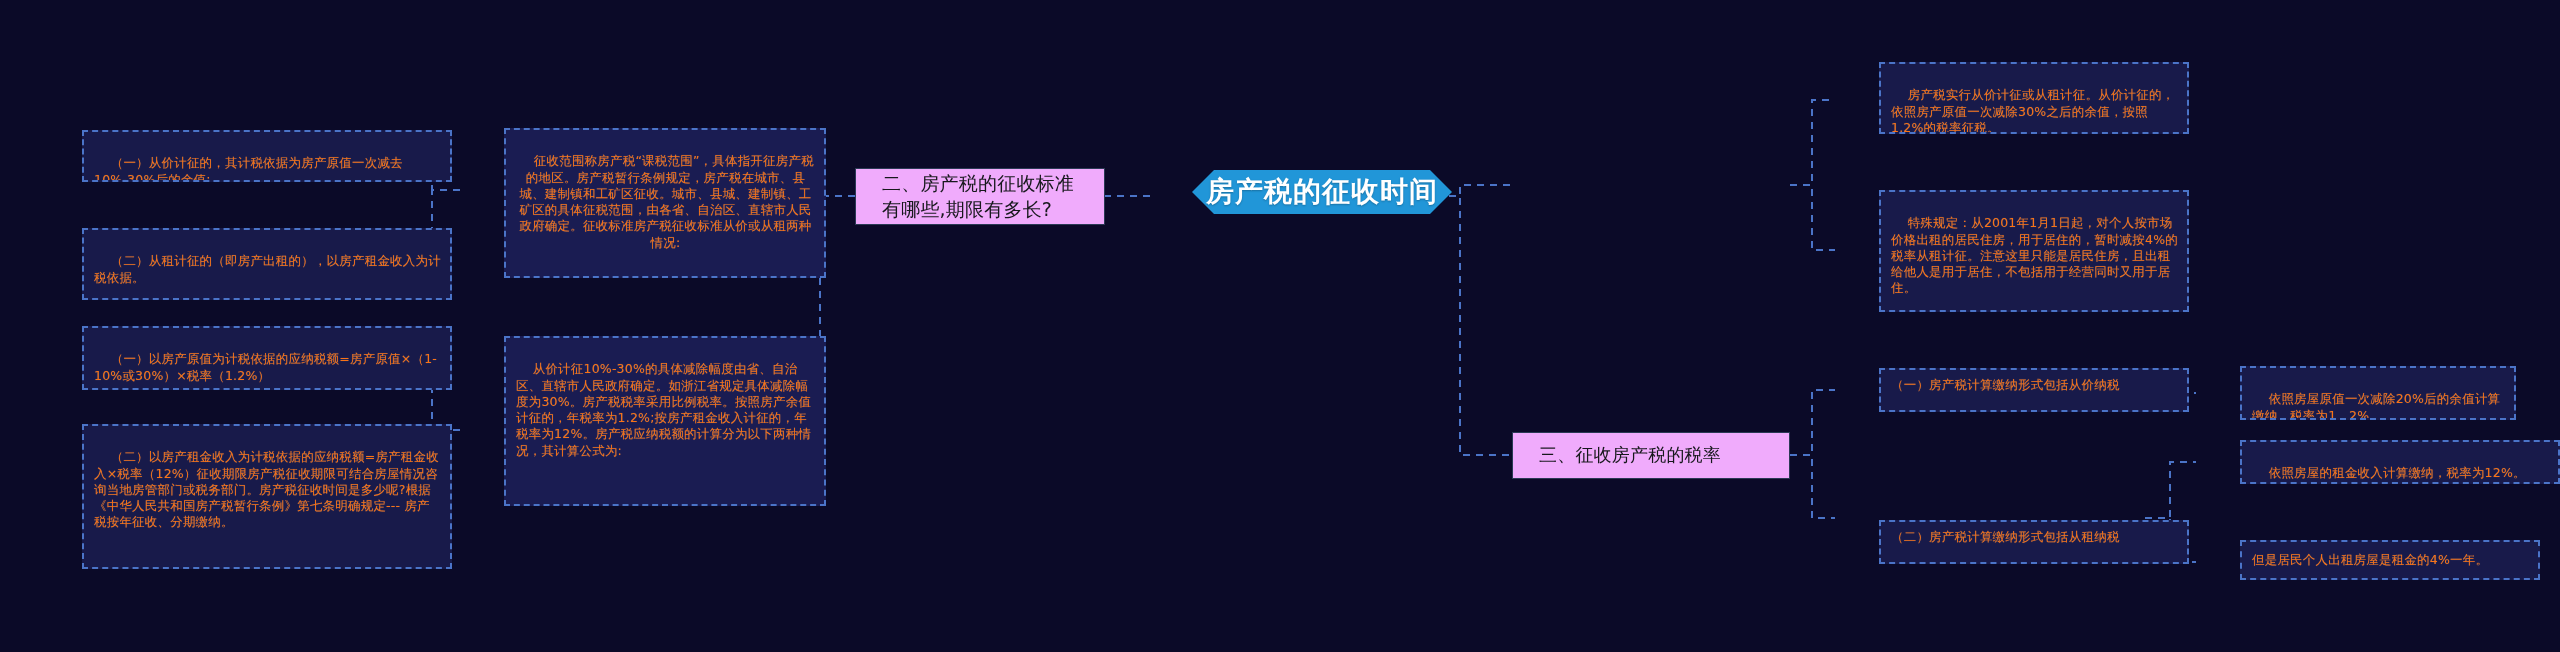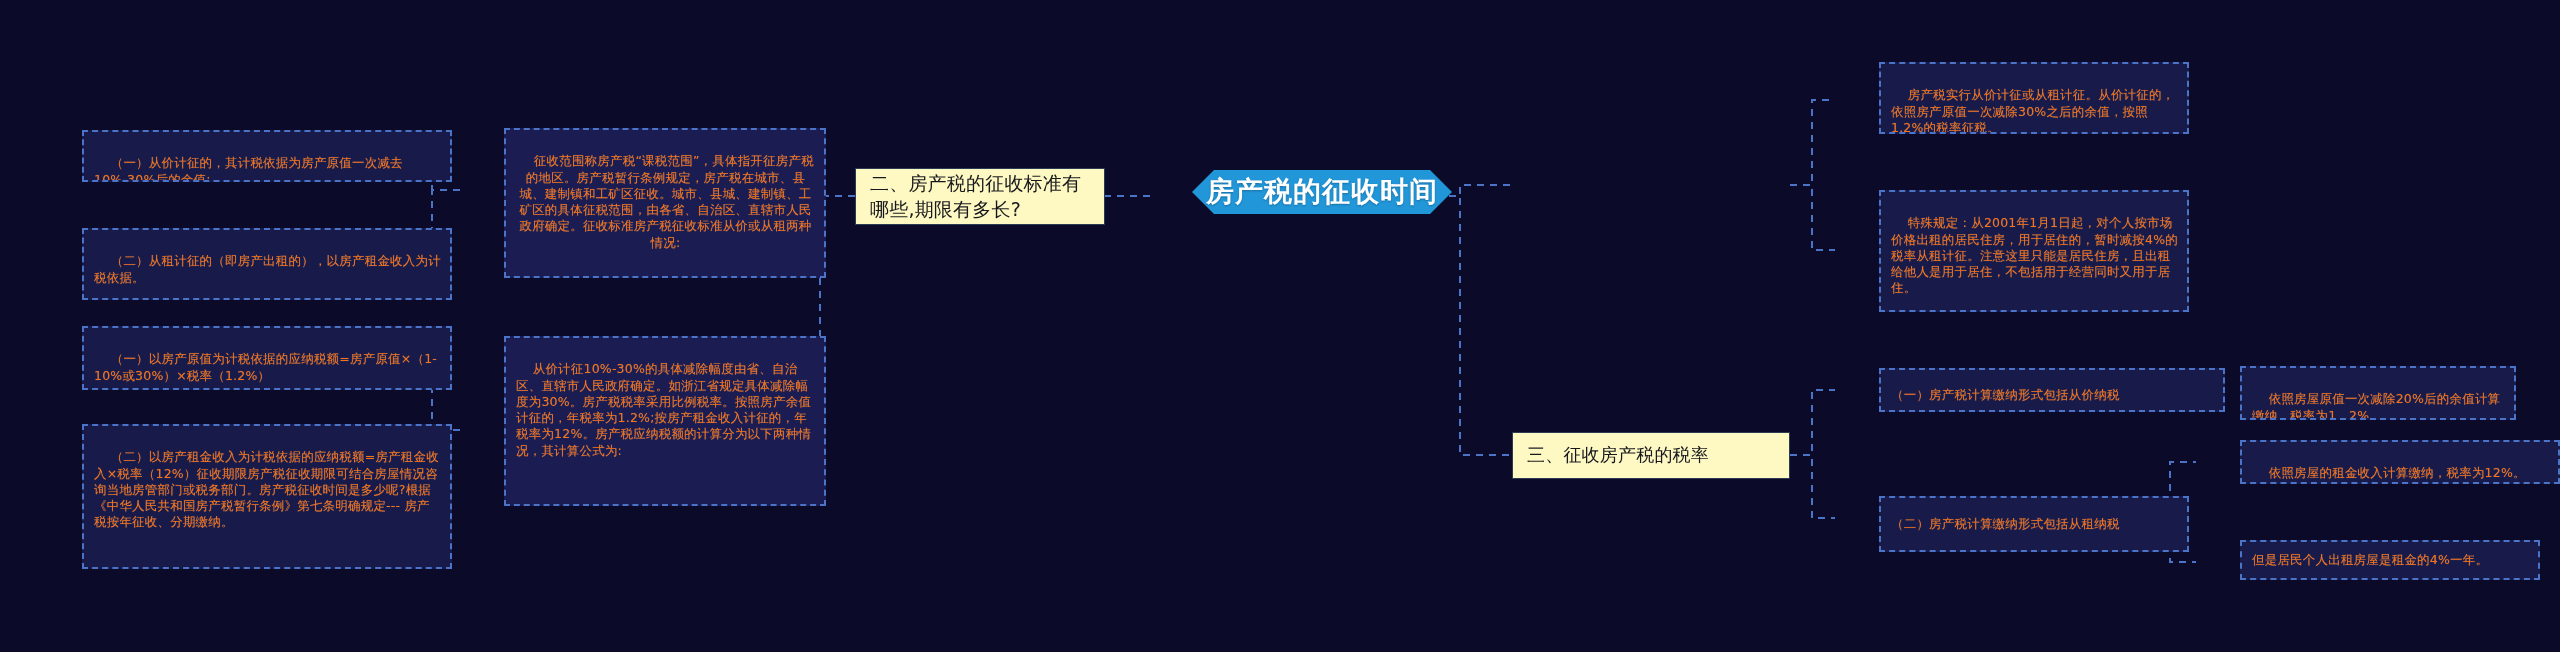--- a/index.html
+++ b/index.html
@@ -28,25 +28,25 @@
     border:2px dashed #4b74c8;
     padding:7px 9px 7px 10px;
     font-size:12.5px;
     color:#f97316;
     text-shadow:0 0 1px rgba(255,255,255,.25);
     margin-left:44px;
   }
   .leaf.l2{background:#1a1c52;}
   
   .topic{
-    background:#fef9c3;
+    background:#f0abfc;
     border:1.5px solid #2b3a55;
     color:#17181c;
     font-size:19px;
-    padding:9px 14px;
+    padding:9px 26px;
     display:flex;
     align-items:center;
     line-height:1.35;
   }
   .topic.small{font-size:18px;}
   
   .root{
     background:#2196d8;
     color:#ffffff;
     font-size:28px;
@@ -130,25 +130,25 @@
   </div>
 
   <div class="node leaf" style="left:1835px;top:62px;width:310px;height:72px;">
     <span>房产税实行从价计征或从租计征。从价计征的，依照房产原值一次减除30%之后的余值，按照1.2%的税率征税。</span>
   </div>
 
   <div class="node leaf" style="left:1835px;top:190px;width:310px;height:122px;">
     <span>特殊规定：从2001年1月1日起，对个人按市场价格出租的居民住房，用于居住的，暂时减按4%的税率从租计征。注意这里只能是居民住房，且出租给他人是用于居住，不包括用于经营同时又用于居住。</span>
   </div>
 
-  <div class="node leaf" style="left:1835px;top:368px;width:346px;height:44px;display:flex;align-items:flex-end;">
+  <div class="node leaf" style="left:1835px;top:368px;width:310px;height:44px;display:flex;align-items:flex-start;">
     <span>（一）房产税计算缴纳形式包括从价纳税</span>
   </div>
 
-  <div class="node leaf" style="left:1835px;top:496px;width:310px;height:56px;display:flex;align-items:center;">
+  <div class="node leaf" style="left:1835px;top:520px;width:310px;height:44px;display:flex;">
     <span>（二）房产税计算缴纳形式包括从租纳税</span>
   </div>
 
   <div class="node leaf" style="left:2196px;top:366px;width:276px;height:54px;">
     <span>依照房屋原值一次减除20%后的余值计算缴纳，税率为1．2%。</span>
   </div>
 
   <div class="node leaf" style="left:2196px;top:440px;width:320px;height:44px;">
     <span>依照房屋的租金收入计算缴纳，税率为12%。</span>
   </div>

